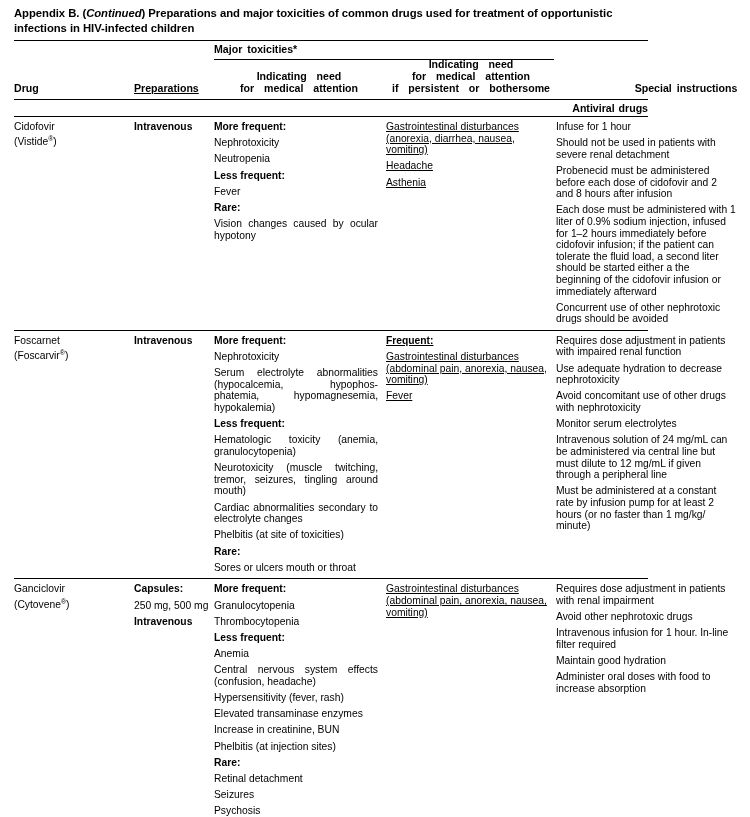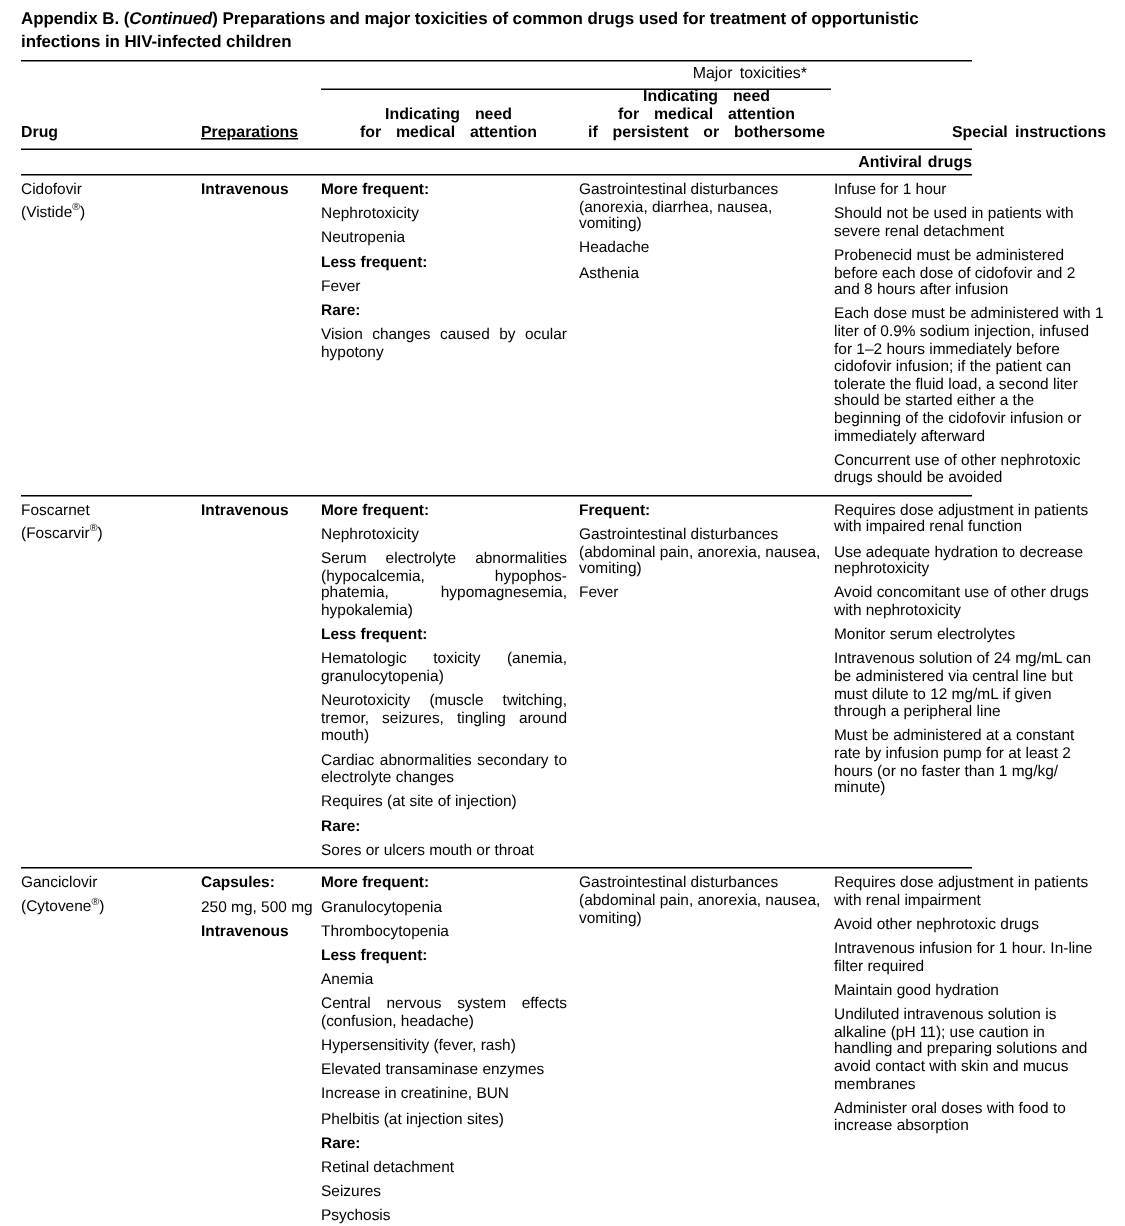--- a/index.html
+++ b/index.html
@@ -46,26 +46,26 @@
     width: 100%;
   }
 
   
   .hdr {
     position: relative;
     height: 58px;
   }
   .span-head {
     position: absolute;
-    left: 184px;
+    left: 200px;
     width: 340px;
     top: 2px;
-    text-align: right;
+    text-align: left;
     font-size: 10.6px;
-    font-weight: normal;
+    font-weight: bold;
     word-spacing: 2px;
   }
   .span-rule {
     position: absolute;
     left: 200px;
     width: 340px;
     top: 18px;
     border-top: 1px solid #000;
     height: 0;
   }
@@ -94,21 +94,21 @@
   
   .row {
     position: relative;
     display: flex;
     align-items: flex-start;
     padding: 4px 0 5px 0;
   }
   .c1 { width: 120px; flex: 0 0 120px; }
   .c2 { width: 80px;  flex: 0 0 80px; }
   .c3 { width: 172px; flex: 0 0 172px; padding-right: 8px; box-sizing: border-box;}
-  .c4 { width: 170px; flex: 0 0 170px; padding-right: 8px; box-sizing: border-box;}
+  .c4 { width: 170px; flex: 0 0 170px; padding-right: 8px; box-sizing: border-box; text-decoration: underline;}
   .c5 { width: 180px; flex: 0 0 180px; }
 
   .cell { font-size: 10.3px; line-height: 11.6px; }
   .cell p {
     margin: 0 0 4.6px 0;
   }
   .cell p:last-child { margin-bottom: 0; }
   .cell p.b { font-weight: bold; }
   .cell p.just { text-align: justify; text-align-last: left; }
   .drugname { font-size: 10.3px; line-height: 12.2px; }
@@ -196,21 +196,21 @@
           <p class="b">Intravenous</p>
         </div>
         <div class="c3 cell">
           <p class="b">More frequent:</p>
           <p class="just">Nephrotoxicity</p>
           <p class="just">Serum electrolyte abnormalities (hypocalcemia, hypophos-phatemia, hypomagnesemia, hypokalemia)</p>
           <p class="b">Less frequent:</p>
           <p class="just">Hematologic toxicity (anemia, granulocytopenia)</p>
           <p class="just">Neurotoxicity (muscle twitching, tremor, seizures, tingling around mouth)</p>
           <p class="just">Cardiac abnormalities secondary to electrolyte changes</p>
-          <p class="just">Requires (at site of injection)</p>
+          <p class="just">Phelbitis (at site of toxicities)</p>
           <p class="b">Rare:</p>
           <p class="just">Sores or ulcers mouth or throat</p>
         </div>
         <div class="c4 cell">
           <p class="b">Frequent:</p>
           <p class="">Gastrointestinal disturbances (abdominal pain, anorexia, nausea, vomiting)</p>
           <p class="">Fever</p>
         </div>
         <div class="c5 cell">
           <p>Requires dose adjustment in patients with impaired renal function</p>
@@ -249,19 +249,18 @@
           <p class="just">Psychosis</p>
         </div>
         <div class="c4 cell">
           <p class="">Gastrointestinal disturbances (abdominal pain, anorexia, nausea, vomiting)</p>
         </div>
         <div class="c5 cell">
           <p>Requires dose adjustment in patients with renal impairment</p>
           <p>Avoid other nephrotoxic drugs</p>
           <p>Intravenous infusion for 1 hour. In-line filter required</p>
           <p>Maintain good hydration</p>
-          <p>Undiluted intravenous solution is alkaline (pH 11); use caution in handling and preparing solutions and avoid contact with skin and mucus membranes</p>
           <p>Administer oral doses with food to increase absorption</p>
         </div>
       </div>
     </div>
 
 </div>
 
 </body></html>

